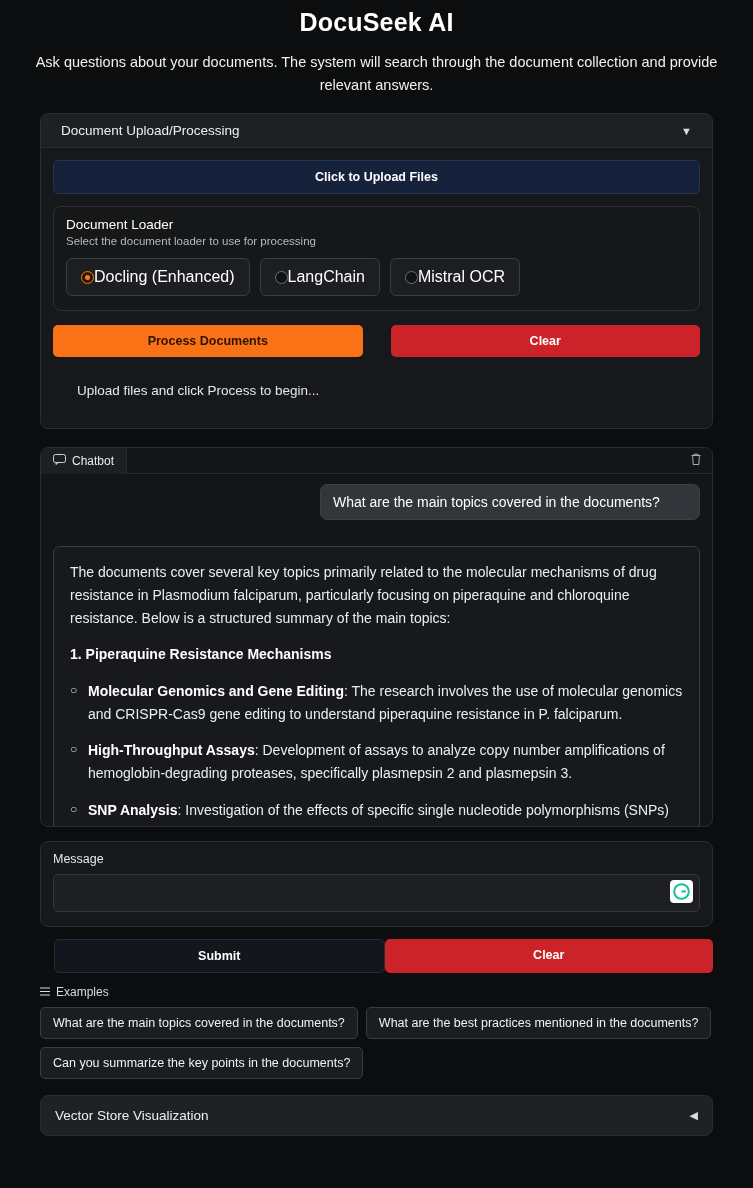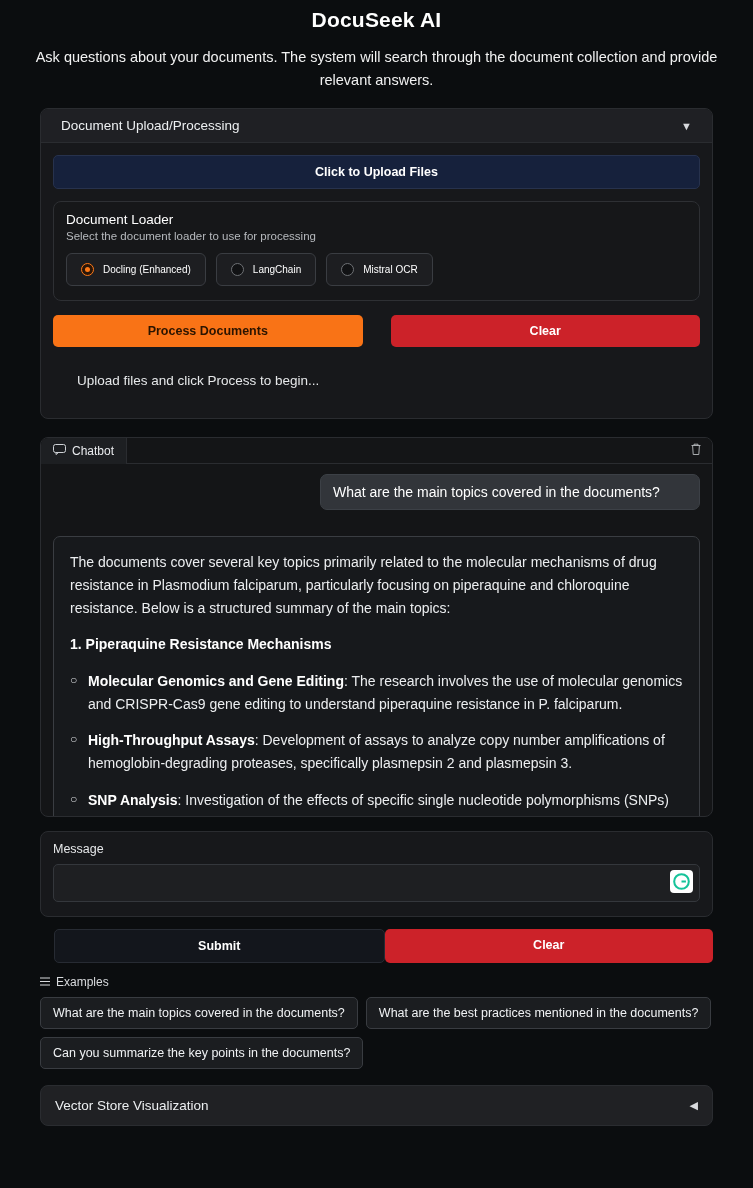--- a/index.html
+++ b/index.html
@@ -14,21 +14,21 @@
     min-height: 1188px;
     position: relative;
   }
   .page {
     width: 753px;
     padding: 0 10px 12px 10px;
   }
   
   .app-title {
     text-align: center;
-    font-size: 21px;
+    font-size: 25px;
     font-weight: bold;
     color: #ffffff;
     margin: 8px 0 14px 0;
     letter-spacing: .2px;
   }
   .app-subtitle {
     text-align: center;
     font-size: 14.5px;
     line-height: 1.6;
     color: #f1f1f1;
@@ -86,26 +86,25 @@
   }
   .group-sub {
     font-size: 11.5px;
     color: #b6b9bd;
     margin-bottom: 11px;
   }
   .radio-row { display: flex; gap: 10px; }
   .radio {
     display: flex;
     align-items: center;
-    gap: 9px;
     border: 1px solid #3a3d42;
     border-radius: 6px;
     background: #1d1e21;
     padding: 9px 14px;
-    font-size: 10px;
+    font-size: 16px;
     color: #ffffff;
     cursor: pointer;
   }
   .dot {
     width: 13px; height: 13px;
     border-radius: 50%;
     border: 1px solid #6e7175;
     background: #111214;
     display: inline-block;
     position: relative;

